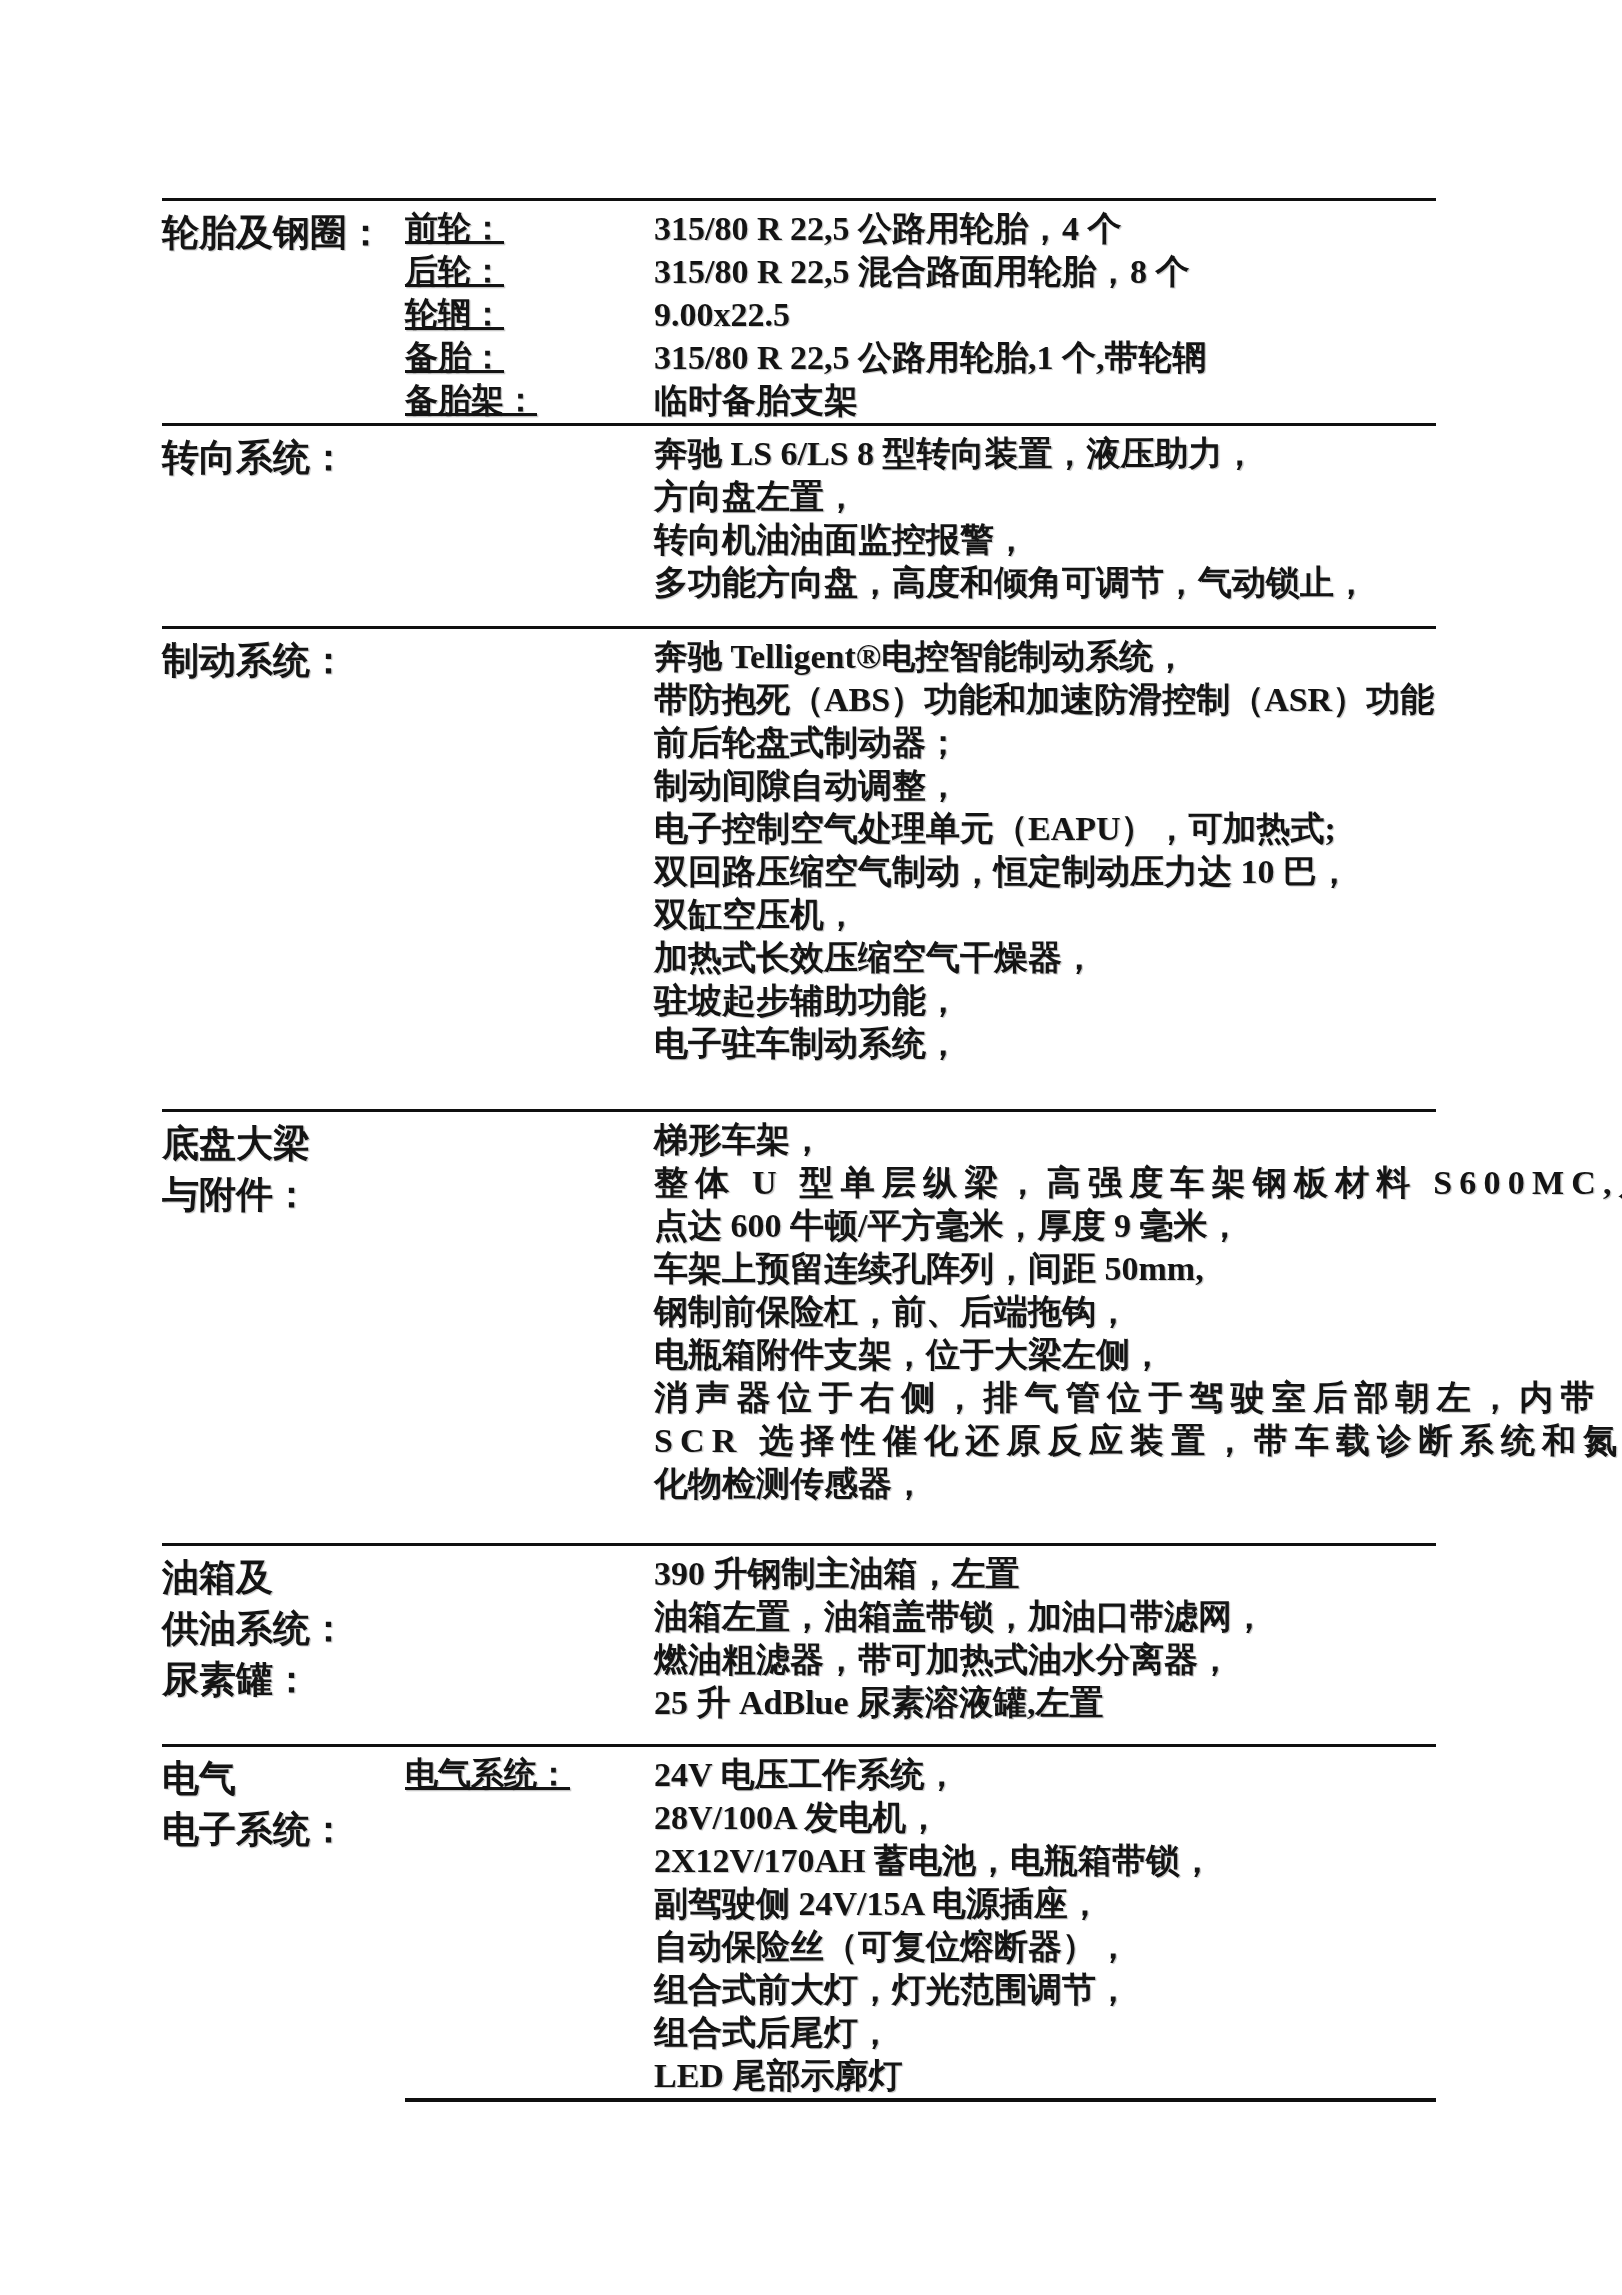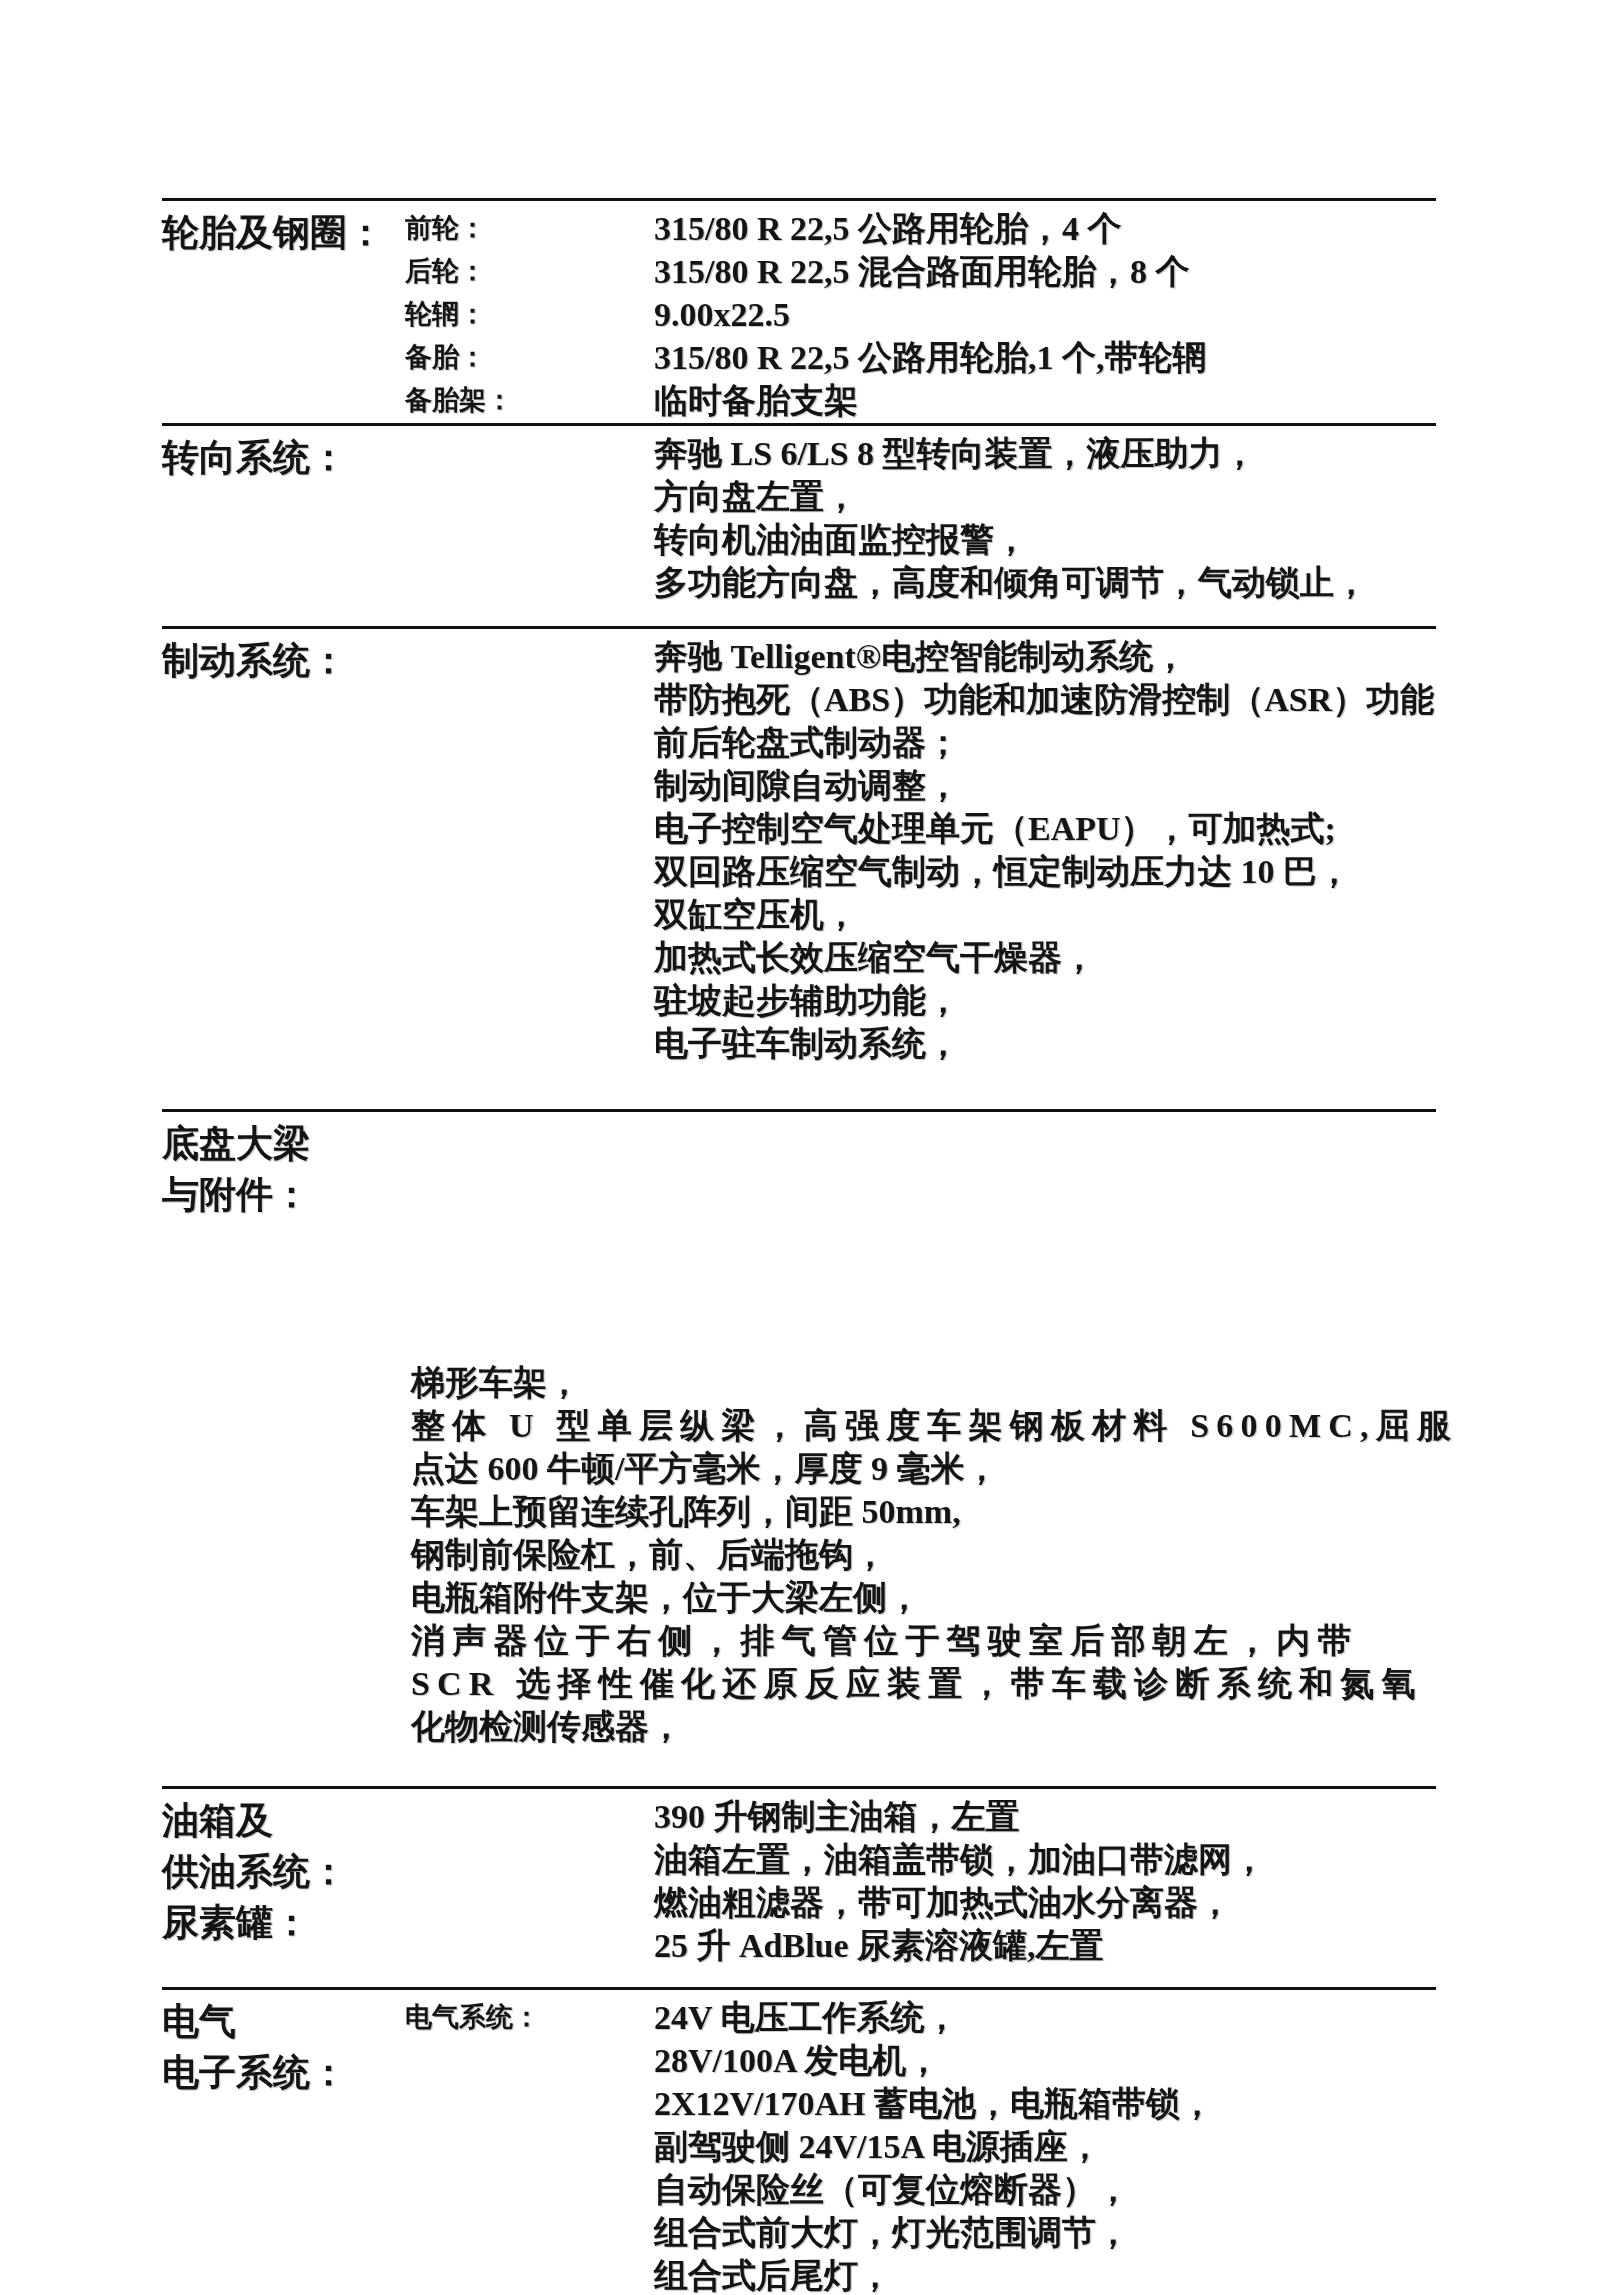--- a/index.html
+++ b/index.html
@@ -43,44 +43,45 @@
     min-width: 0;
   }
   .row {
     display: flex;
   }
   .sub-col {
     width: 249px;
     flex: 0 0 249px;
   }
   .sub-label {
-    font-size: 27px;
+    font-size: 33px;
     line-height: 43px;
     white-space: nowrap;
     text-shadow: 1.3px 1.3px 0.7px rgba(0,0,0,0.22);
+    text-decoration: underline;
   }
   .value-col {
     flex: 1 1 auto;
     min-width: 0;
   }
   .value-line {
     font-size: 34px;
     line-height: 43px;
     white-space: nowrap;
     overflow: visible;
     text-shadow: 1.3px 1.3px 0.7px rgba(0,0,0,0.22);
   }
   .stretch {
     letter-spacing: 7.2px;
   }
   
   .section-tires     { padding-bottom: 1.3px;  }
   .section-steering  { padding-bottom: 22px; }
   .section-brake     { padding-bottom: 44px; }
-  .section-chassis   { padding-bottom: 38px; flex-direction: column; }
+  .section-chassis   { padding-bottom: 38px; }
   .section-fuel      { padding-bottom: 20px;  }
   .section-electric  { padding-bottom: 1.3px;  }
   .bottom-rule {
     margin-left: 243px;
     width: 1031px;
     height: 3.9px;
     background: #101010;
   }
 </style>
 </head>

